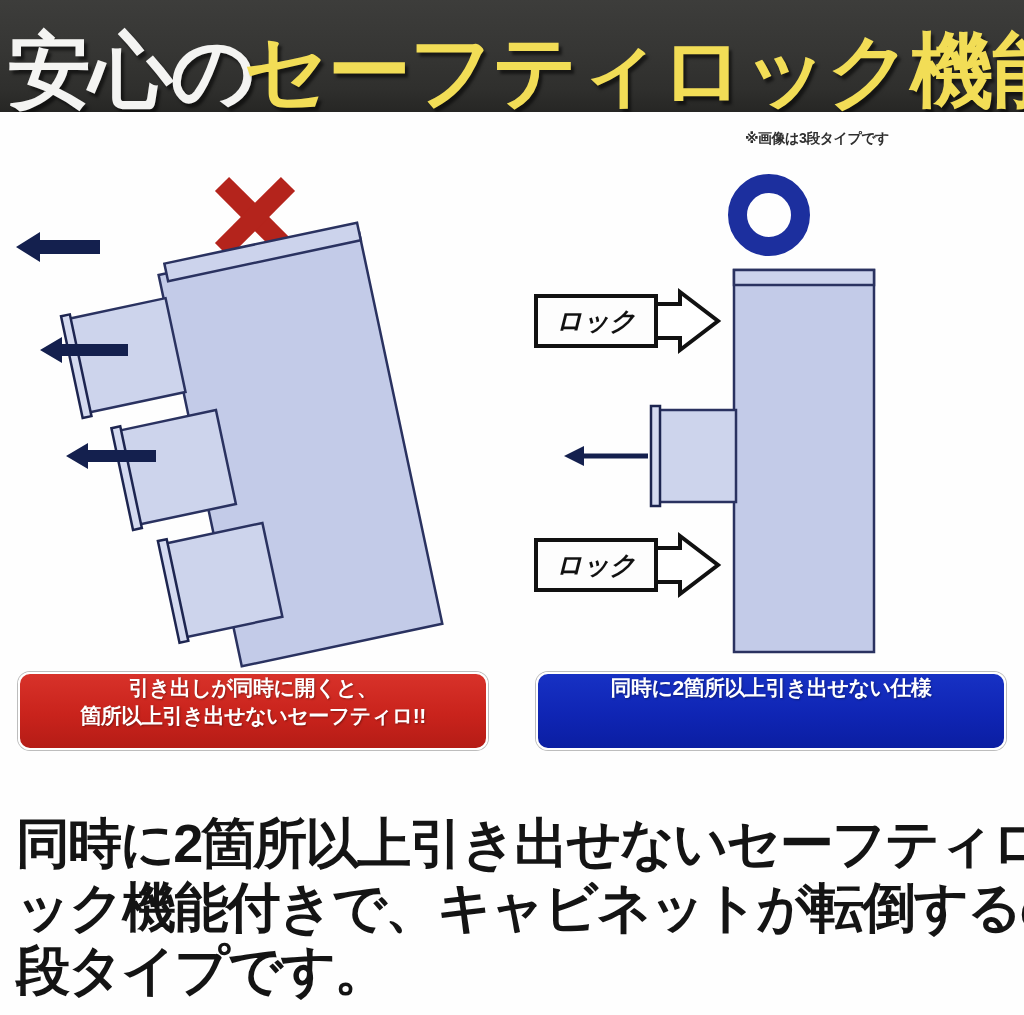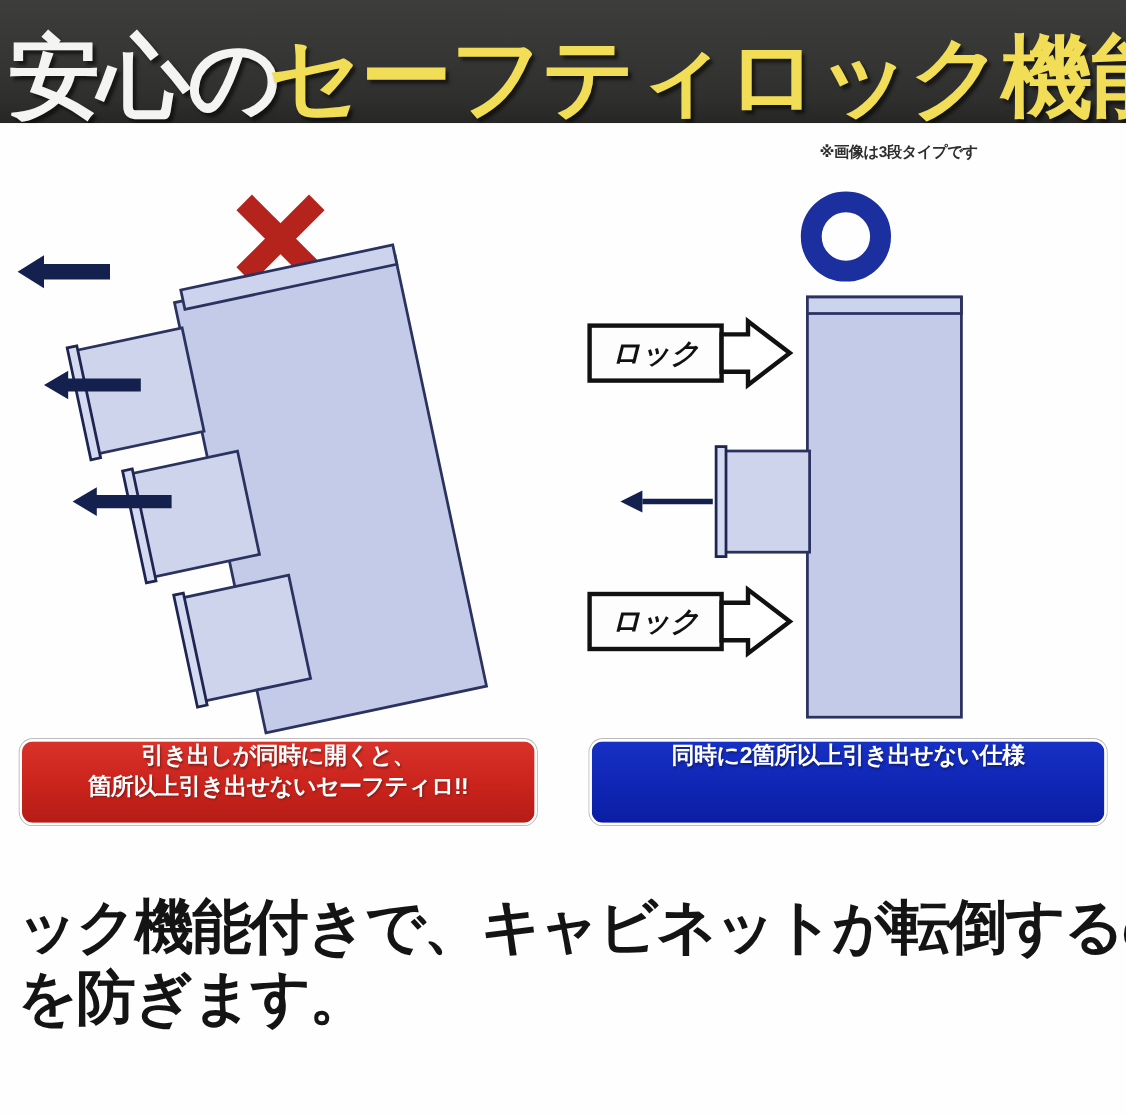--- a/index.html
+++ b/index.html
@@ -193,17 +193,18 @@
     </div>
   </div>
 
   <div class="caption caption-blue">
     <div>
       <span>同時に2箇所以上引き出せない仕様</span>
     </div>
   </div>
 
   <div class="body-text">
+    <div>同時に2箇所以上引き出せないセーフティロ</div>
     <div>ック機能付きで、キャビネットが転倒するの</div>
-    <div>を防ぎます。</div>
+    <div>段タイプです。</div>
   </div>
 
 </div>
 
 </body></html>

